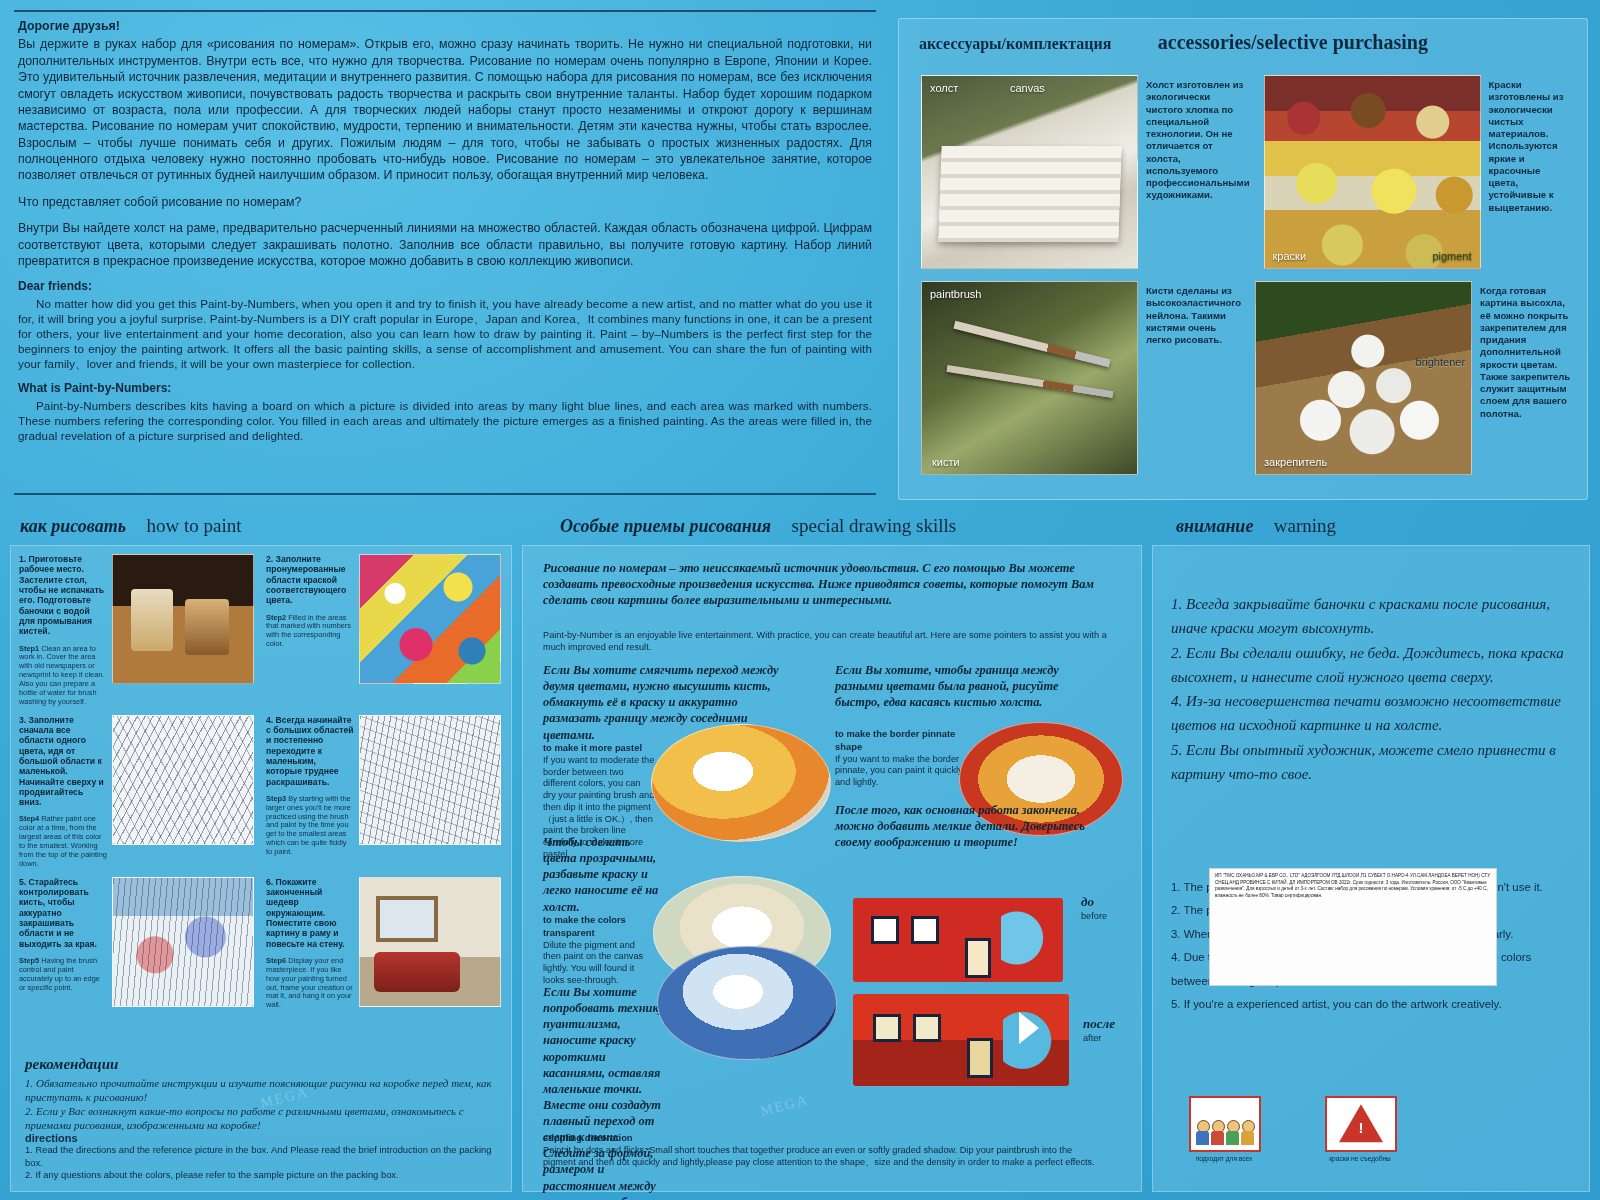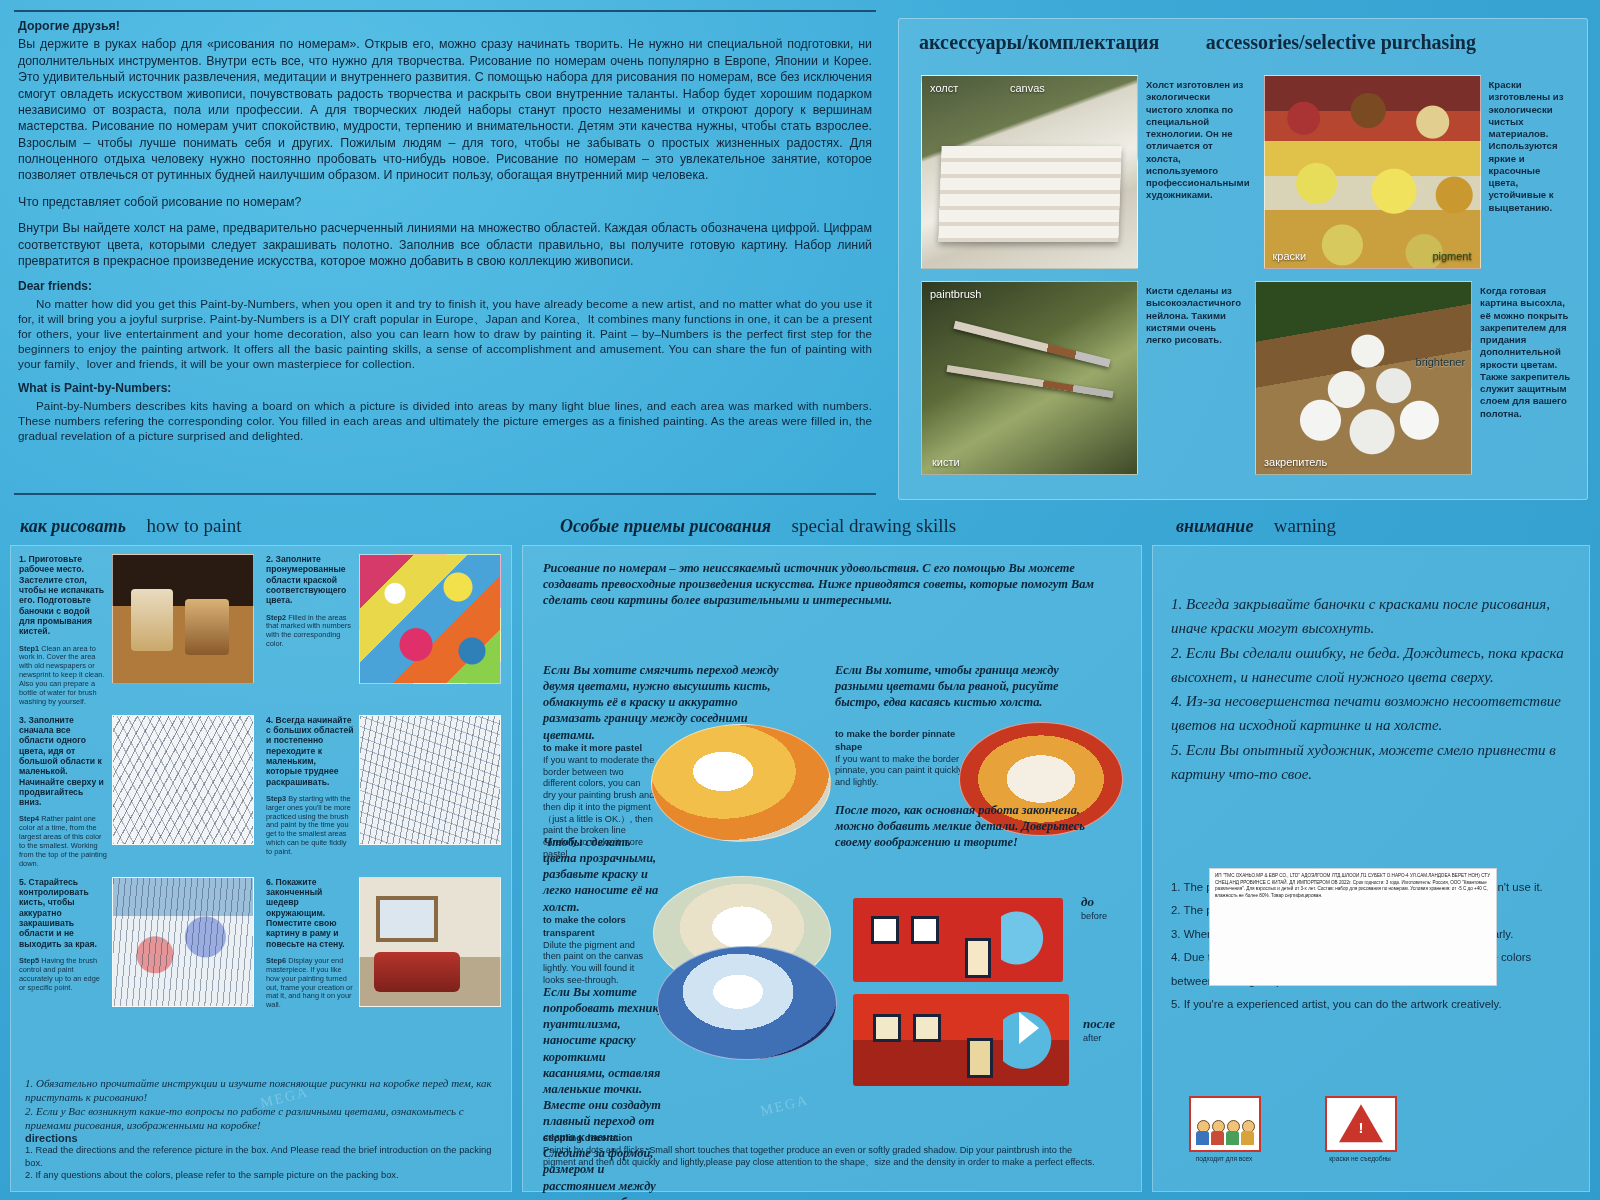--- a/index.html
+++ b/index.html
@@ -29,21 +29,21 @@
   .ind{text-indent:18px;}
 
   
   .acc{
     position:absolute;left:898px;top:18px;width:688px;height:480px;
     background:rgba(103,192,226,.55);
     border:1px solid rgba(255,255,255,.35);
     border-radius:3px;
   }
   .acc-head{position:absolute;left:20px;top:12px;right:10px;height:34px;}
-  .acc-head .ru{font-size:20px;color:#0e2940;font-weight:bold;font-family:"Liberation Serif",serif;}
+  .acc-head .ru{font-size:16px;color:#0e2940;font-weight:bold;font-family:"Liberation Serif",serif;}
   .acc-head .en{font-size:20px;color:#10293f;font-weight:bold;font-family:"Liberation Serif",serif;margin-left:42px;}
   .acc-grid{position:absolute;left:22px;top:56px;right:16px;bottom:18px;}
   .cellrow{display:flex;gap:14px;height:192px;margin-bottom:14px;}
   .cell{flex:1;display:flex;gap:8px;}
   .photo{
     width:215px;height:192px;position:relative;overflow:hidden;
     border:1px solid rgba(255,255,255,.6);
   }
   .ph-cap{
     position:absolute;font-size:11px;color:#fff;font-family:Liberation Sans, sans-serif;
@@ -321,30 +321,32 @@
             <div>6. Покажите законченный шедевр окружающим. Поместите свою картину в раму и повесьте на стену.</div>
             <div class="en"><b>Step6</b>
               <span>Display your end masterpiece. If you like how your painting turned out, frame your creation or mat it, and hang it on your wall.</span></div>
           </div>
           <div class="simg img-room"></div>
         </div>
       </div>
     </div>
 
     <div class="rec">
+      <div class="h">рекомендации</div>
       <div class="ru">1. Обязательно прочитайте инструкции и изучите поясняющие рисунки на коробке перед тем, как приступать к рисованию!</div>
       <div class="ru">2. Если у Вас возникнут какие-то вопросы по работе с различными цветами, ознакомьтесь с приемами рисования, изображенными на коробке!</div>
       <div class="eh">directions</div>
       <div class="en">1.  Read the directions and the reference picture in  the  box. And Please read the brief introduction  on the packing box.</div>
       <div class="en">2.  If any questions about the colors,  please refer to the sample picture on the packing box.</div>
     </div>
   </div>
 
   <div class="spec">
     <div class="blk tru" style="left:20px;top:14px;width:576px;">Рисование по номерам – это неиссякаемый источник удовольствия. С его помощью Вы можете создавать превосходные произведения искусства. Ниже приводятся советы, которые помогут Вам сделать свои картины более выразительными и интересными.</div>
+    <div class="blk ten" style="left:20px;top:84px;width:576px;">Paint-by-Number is an enjoyable live entertainment.  With practice, you can create beautiful art.  Here are  some  pointers  to  assist  you  with  a  much  improved  end  result.</div>
 
     <div class="blk tru" style="left:20px;top:116px;width:250px;">Если Вы хотите смягчить переход между двумя цветами, нужно высушить кисть, обмакнуть её в краску и аккуратно размазать границу между соседними цветами.</div>
     <div class="blk ten" style="left:20px;top:196px;width:112px;">
       <b>to make it more pastel</b><br>
       <span>If you want to moderate the border between two different colors,  you can dry your painting brush and then dip it into the pigment（just a little is OK.）, then paint the broken line carefully to make it more pastel.</span>
     </div>
     <div class="oval ov1" style="left:128px;top:178px;width:178px;height:116px;"></div>
 
     <div class="blk tru" style="left:312px;top:116px;width:258px;">Если Вы хотите, чтобы граница между разными цветами была рваной, рисуйте быстро, едва касаясь кистью холста.</div>
     <div class="blk ten" style="left:312px;top:182px;width:128px;">

